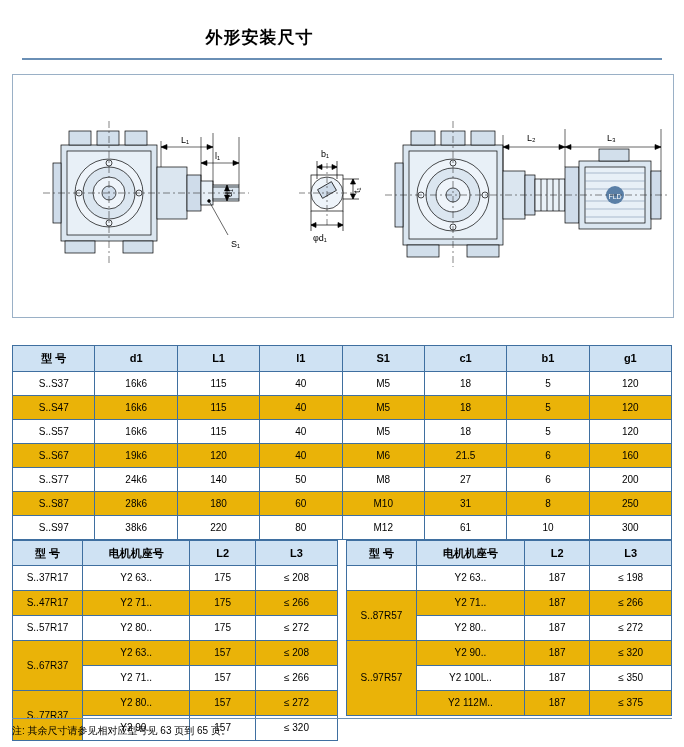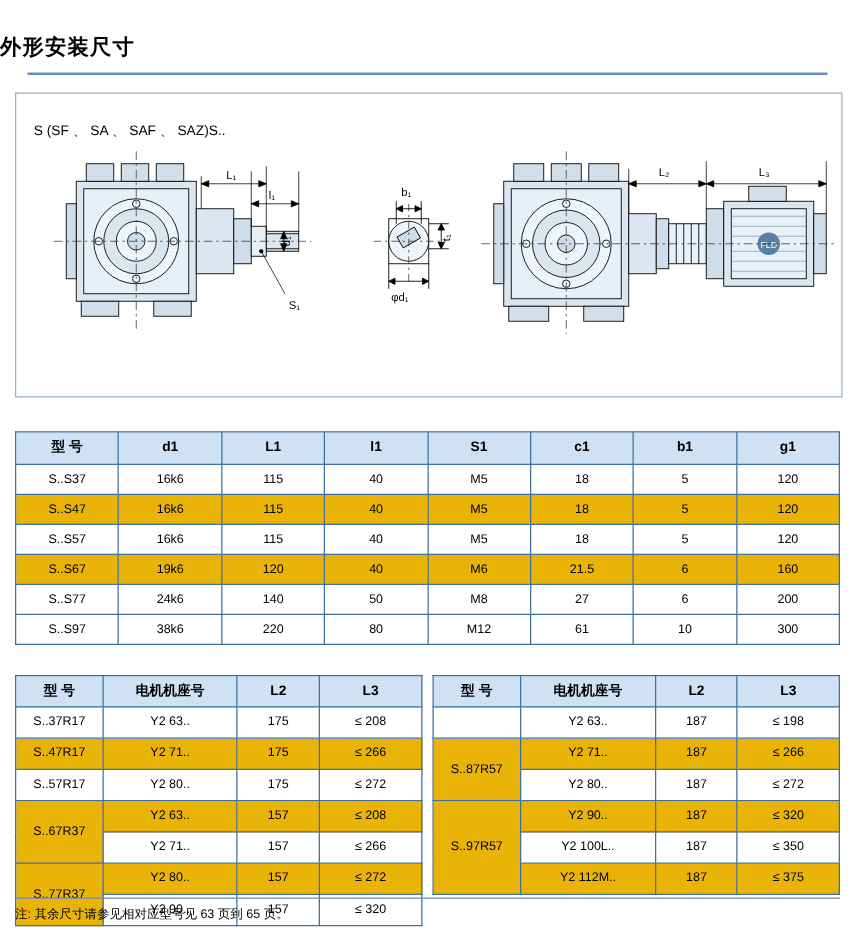--- a/index.html
+++ b/index.html
@@ -9,21 +9,21 @@
     font-family:"Liberation Sans", sans-serif;
     color:#000;
     position:relative;
     overflow:hidden;
   }
   .page{position:relative;width:684px;height:747px;}
 
   
   .header{
     position:absolute;top:26px;left:0;width:543px;
-    text-align:left;padding-right:24px;
+    text-align:center;padding-right:24px;
     box-sizing:border-box;
   }
   .header .title{
     font-size:17px;font-weight:bold;letter-spacing:1px;color:#000;
   }
   .header-rule{
     position:absolute;top:58px;left:22px;width:640px;height:2px;background:#6a8fb5;
   }
 
   
@@ -88,21 +88,20 @@
 <body>
 
 <div class="page">
 
   <div class="header">
     <span class="title">外形安装尺寸</span>
   </div>
   <div class="header-rule"></div>
 
   <div class="drawing-panel">
-    <div class="draw-caption cap-left">S (SF 、 SA 、 SAF 、 SAZ)S..</div>
 
     <svg class="svgwrap" viewBox="0 0 660 242" xmlns="http://www.w3.org/2000/svg">
       <g stroke="#000" fill="none" stroke-width="0.7">
 
         <rect x="48" y="70" width="96" height="96" fill="#dbe6f0"></rect>
         <rect x="54" y="76" width="84" height="84" fill="#e8f0f7"></rect>
 
         <rect x="56" y="56" width="22" height="14" fill="#d2dfeb"></rect>
         <rect x="84" y="56" width="22" height="14" fill="#d2dfeb"></rect>
         <rect x="112" y="56" width="22" height="14" fill="#d2dfeb"></rect>
@@ -325,20 +324,30 @@
       <tr>
         <td>S..S77</td>
         <td>24k6</td>
         <td>140</td>
         <td>50</td>
         <td>M8</td>
         <td>27</td>
         <td>6</td>
         <td>200</td>
       </tr>
+      <tr class="alt">
+        <td>S..S87</td>
+        <td>28k6</td>
+        <td>180</td>
+        <td>60</td>
+        <td>M10</td>
+        <td>31</td>
+        <td>8</td>
+        <td>250</td>
+      </tr>
       <tr>
         <td>S..S97</td>
         <td>38k6</td>
         <td>220</td>
         <td>80</td>
         <td>M12</td>
         <td>61</td>
         <td>10</td>
         <td>300</td>
       </tr>

